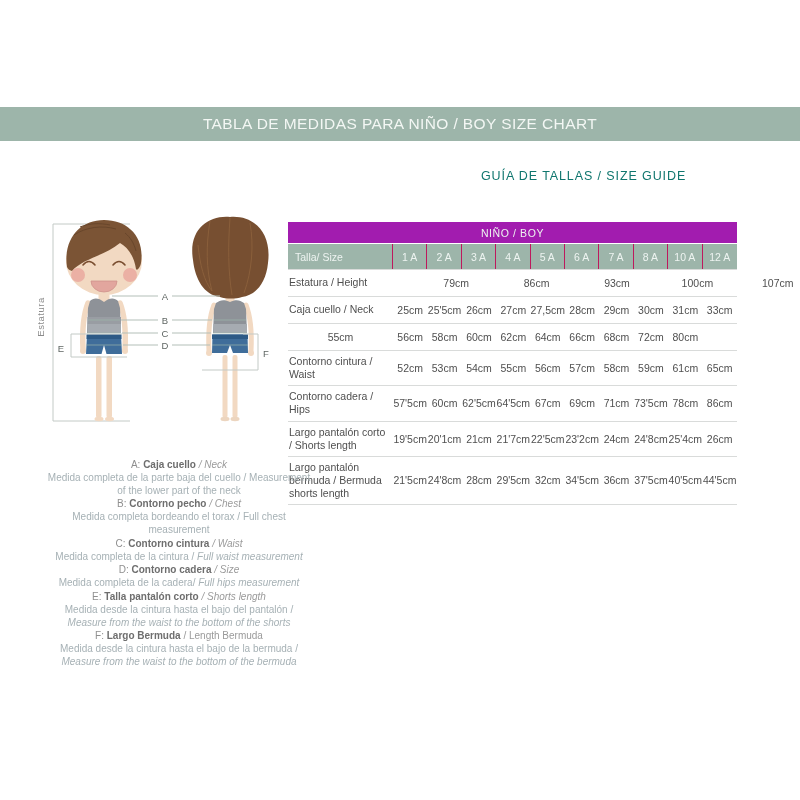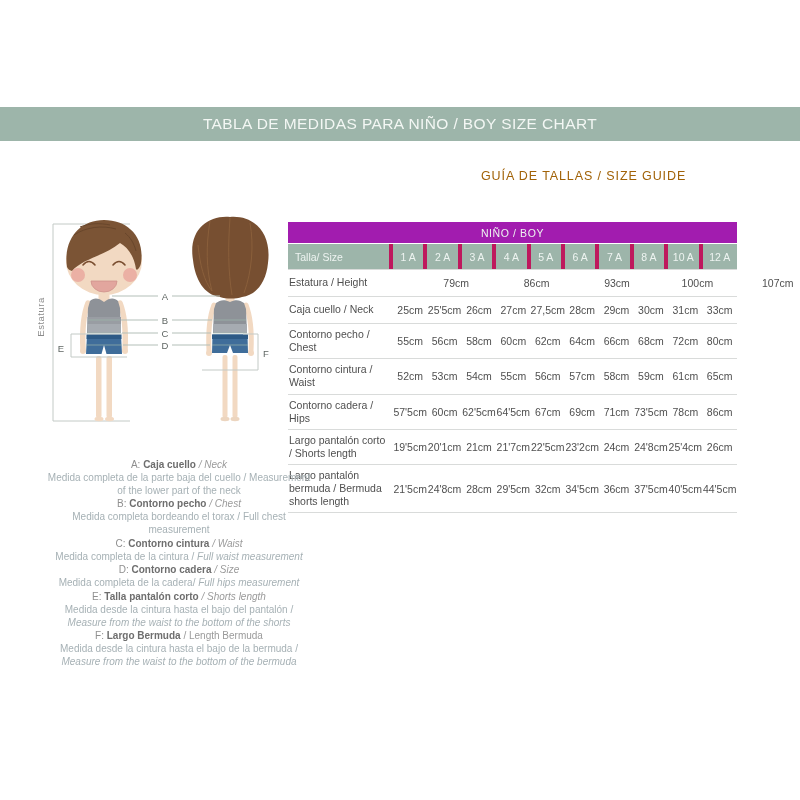--- a/index.html
+++ b/index.html
@@ -5,32 +5,32 @@
   html,body{margin:0;padding:0;background:#ffffff;}
   #page{position:relative;width:800px;height:800px;background:#ffffff;overflow:hidden;
         font-family:"Liberation Sans", sans-serif;padding-left:11px;}
 
   
   .title-bar{position:absolute;left:0;top:107px;width:800px;height:34px;background:#9db5aa;
              display:flex;align-items:center;justify-content:center;}
   .title-bar span{color:#f3f7f4;font-size:15.5px;letter-spacing:.4px;}
 
   
-  .subtitle{position:absolute;left:481px;top:169px;color:#a16207;font-size:12.5px;letter-spacing:.9px;}
+  .subtitle{position:absolute;left:481px;top:169px;color:#0f766e;font-size:12.5px;letter-spacing:.9px;}
 
   
   .figure-wrap{position:absolute;left:30px;top:205px;width:260px;height:250px;}
 
   
   .size-table{position:absolute;left:288px;top:222px;width:449px;color:#4f4f4f;}
   .tbl-group{background:#a21caf;color:#eef4f1;height:21px;display:flex;align-items:center;
              justify-content:center;font-size:10.5px;letter-spacing:.6px;margin-bottom:1px;}
   .tbl-head{display:grid;grid-template-columns:105px repeat(10,34.4px);height:25px;}
   .tbl-head > div{background:#9db5aa;color:#eef4f1;font-size:10.5px;display:flex;align-items:center;
-                  justify-content:center;border-right:4px solid #be185d;}
+                  justify-content:center;border-right:1px solid #be185d;}
   .tbl-head > div:last-child{border-right:none;}
   .tbl-corner{justify-content:flex-start !important;padding-left:7px;}
   .trow{display:grid;grid-template-columns:105px repeat(10,34.4px);min-height:26px;
         align-items:center;border-bottom:1px solid #d9dbda;}
   .trow:first-child{border-top:1px solid #d9dbda;gap:46px;}
   .lc{font-size:10.5px;padding:4px 2px 4px 1px;line-height:1.25;text-align:left;}
   .vc{font-size:10.5px;text-align:center;white-space:nowrap;}
 
   
   .legend{position:absolute;left:47px;top:459px;width:264px;font-size:10px;line-height:12.8px;}
@@ -202,21 +202,20 @@
           <div class="vc">26cm</div>
           <div class="vc">27cm</div>
           <div class="vc">27,5cm</div>
           <div class="vc">28cm</div>
           <div class="vc">29cm</div>
           <div class="vc">30cm</div>
           <div class="vc">31cm</div>
           <div class="vc">33cm</div>
         </div>
         <div class="trow">
-          <div class="lc">Contorno pecho / Chest</div>
           <div class="vc">55cm</div>
           <div class="vc">56cm</div>
           <div class="vc">58cm</div>
           <div class="vc">60cm</div>
           <div class="vc">62cm</div>
           <div class="vc">64cm</div>
           <div class="vc">66cm</div>
           <div class="vc">68cm</div>
           <div class="vc">72cm</div>
           <div class="vc">80cm</div>

